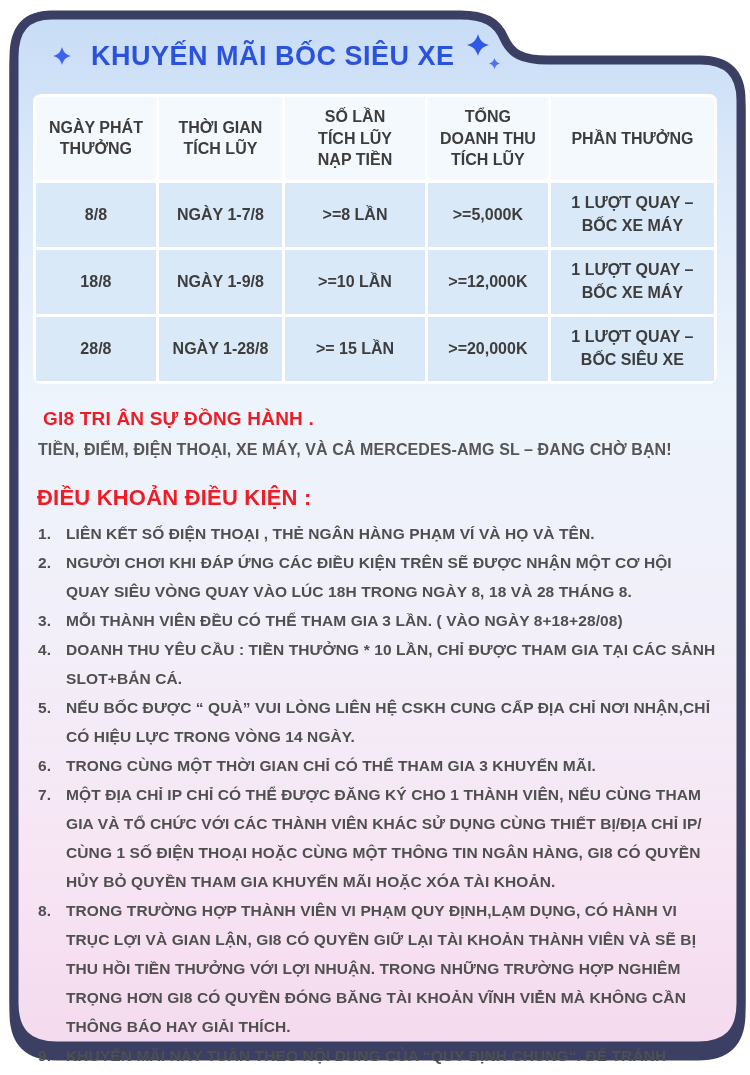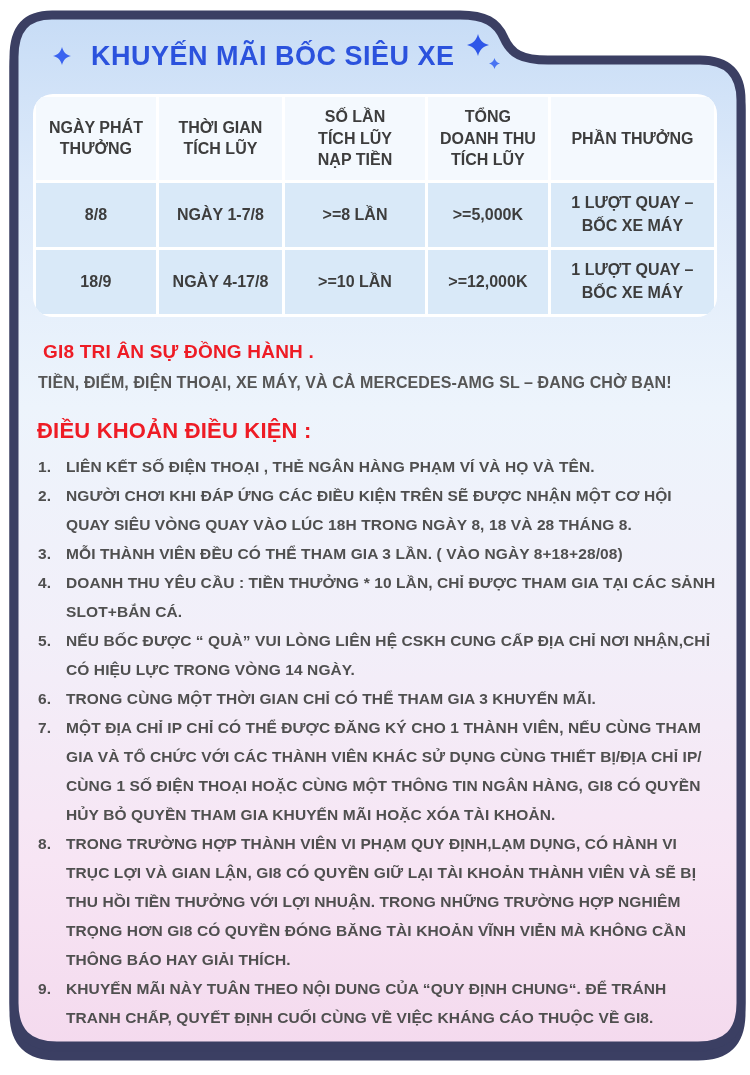--- a/index.html
+++ b/index.html
@@ -13,21 +13,21 @@
   .titlebar{display:flex;align-items:center;margin-top:22px;height:44px;padding-left:20px;}
   .page-title{
     margin:0 0 0 20px;font-size:27px;font-weight:bold;color:#2b52dd;
     letter-spacing:.5px;white-space:nowrap;
   }
   .sparkle{flex:0 0 auto;}
   .sparkle-cluster{position:relative;width:40px;height:44px;margin-left:10px;}
   .sparkle-big{position:absolute;left:2px;top:0;}
   .sparkle-small{position:absolute;left:24px;top:24px;}
   
-  .table-wrap{margin-top:16px;border-radius:20px;overflow:hidden;background:#ffffff;}
+  .table-wrap{margin-top:16px;border-radius:8px;overflow:hidden;background:#ffffff;}
   table.rewards{width:100%;border-collapse:separate;border-spacing:3px;}
   table.rewards th{
     background:#f4f9fe;color:#3d3d3d;font-size:16px;font-weight:bold;
     padding:9px 3px;line-height:1.35;white-space:pre-line;vertical-align:middle;
   }
   table.rewards td{
     background:#d9e9f8;color:#3d3d3d;font-size:16px;font-weight:bold;
     text-align:center;vertical-align:middle;height:60px;line-height:1.4;
     white-space:pre-line;padding:2px 3px;
   }
@@ -114,26 +114,34 @@
         <tbody>
           <tr>
             <td>8/8</td>
             <td>NGÀY 1-7/8</td>
             <td>&gt;=8 LẦN</td>
             <td>&gt;=5,000K</td>
             <td class="prize-cell">1 LƯỢT QUAY –
 BỐC XE MÁY</td>
           </tr>
           <tr>
-            <td>18/9</td>
-            <td>NGÀY 4-17/8</td>
+            <td>18/8</td>
+            <td>NGÀY 1-9/8</td>
             <td>&gt;=10 LẦN</td>
             <td>&gt;=12,000K</td>
             <td class="prize-cell">1 LƯỢT QUAY –
 BỐC XE MÁY</td>
+          </tr>
+          <tr>
+            <td>28/8</td>
+            <td>NGÀY 1-28/8</td>
+            <td>&gt;= 15 LẦN</td>
+            <td>&gt;=20,000K</td>
+            <td class="prize-cell">1 LƯỢT QUAY –
+BỐC SIÊU XE</td>
           </tr>
         </tbody>
       </table>
     </div>
 
     <h2 class="intro-heading">GI8 TRI ÂN SỰ ĐỒNG HÀNH .</h2>
     <p class="intro-line">TIỀN, ĐIỂM, ĐIỆN THOẠI, XE MÁY, VÀ CẢ MERCEDES-AMG SL – ĐANG CHỜ BẠN!</p>
 
     <h2 class="terms-heading">ĐIỀU KHOẢN ĐIỀU KIỆN :</h2>
     <ol class="terms">

